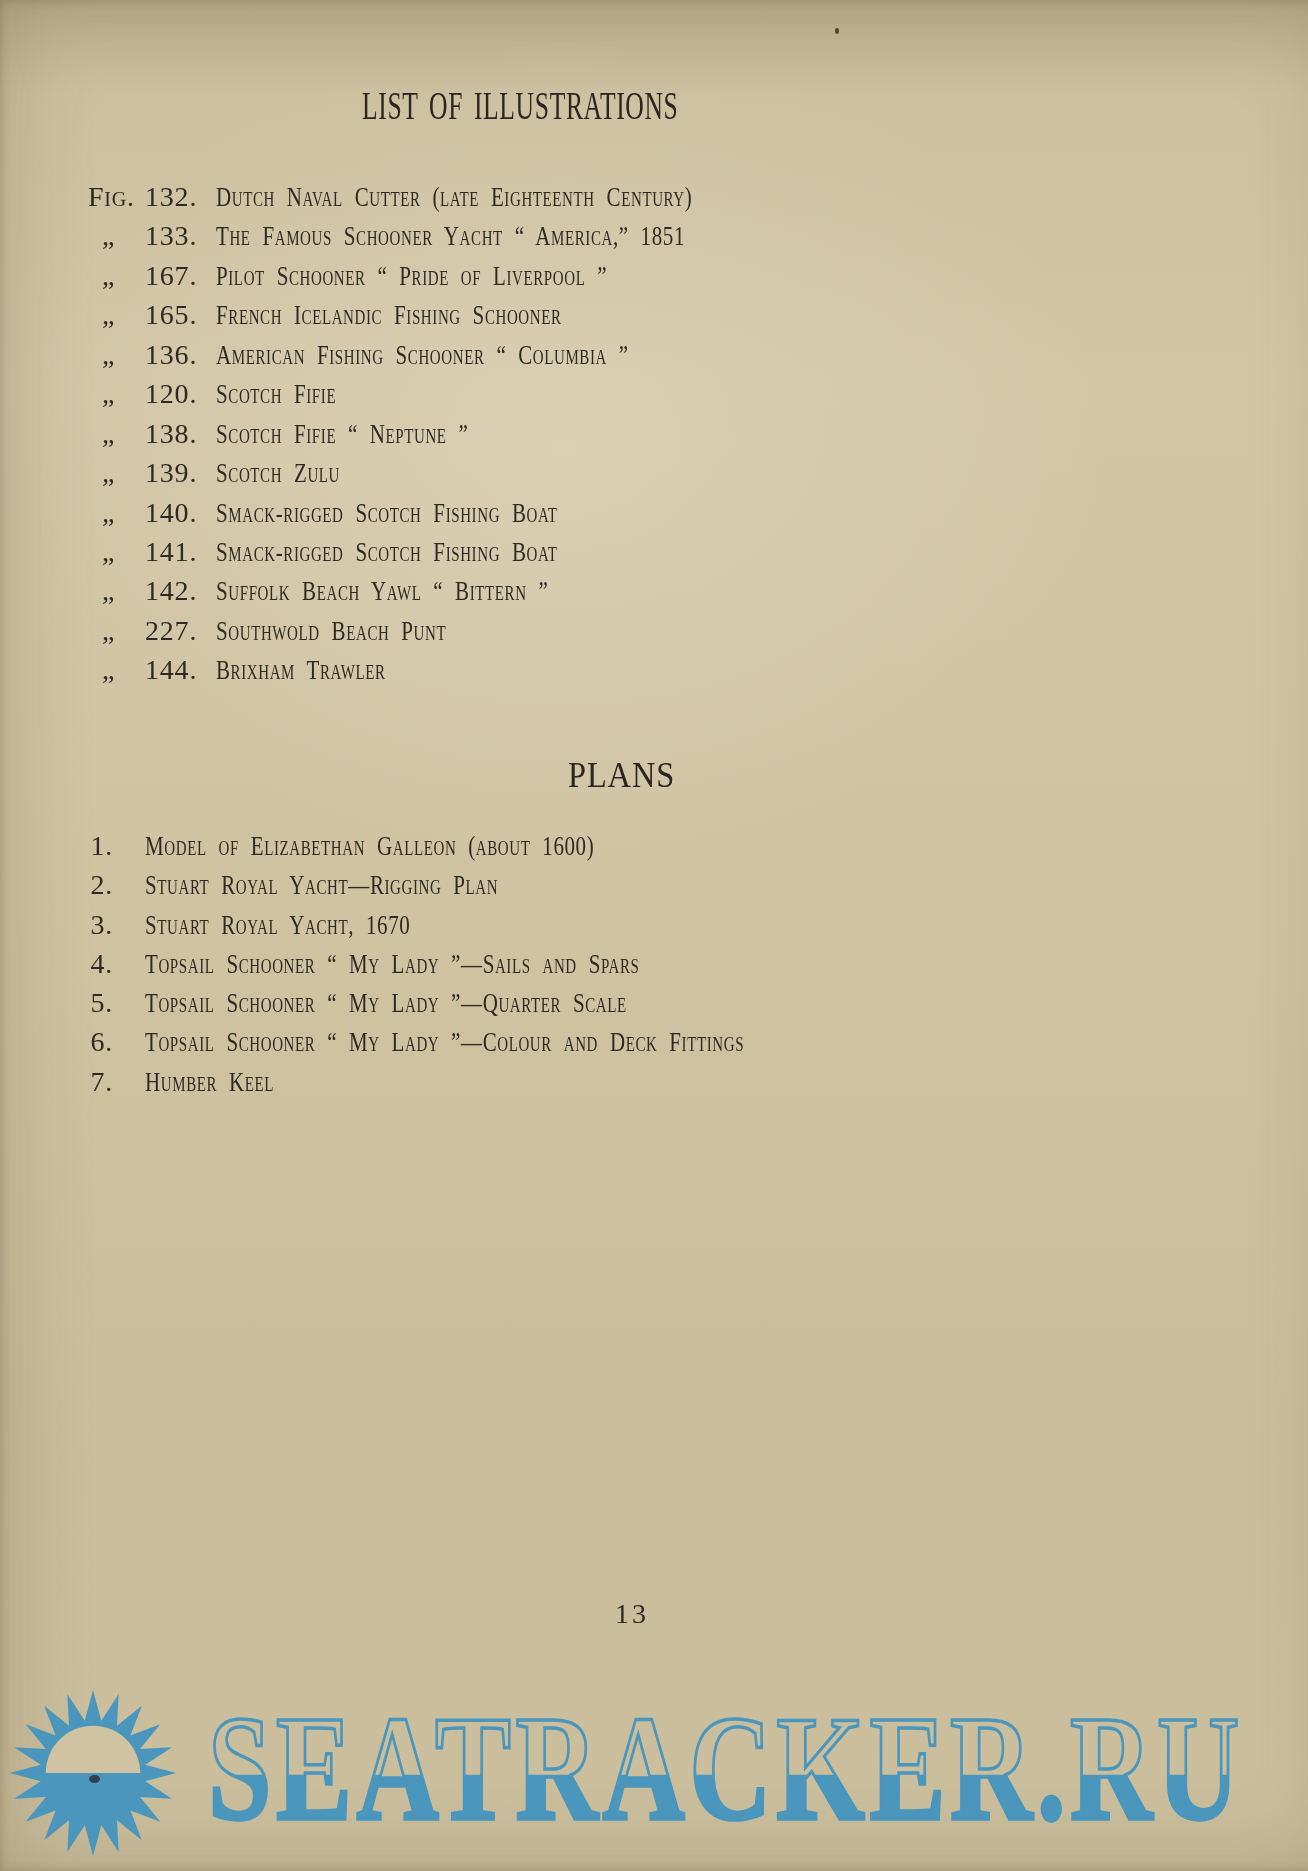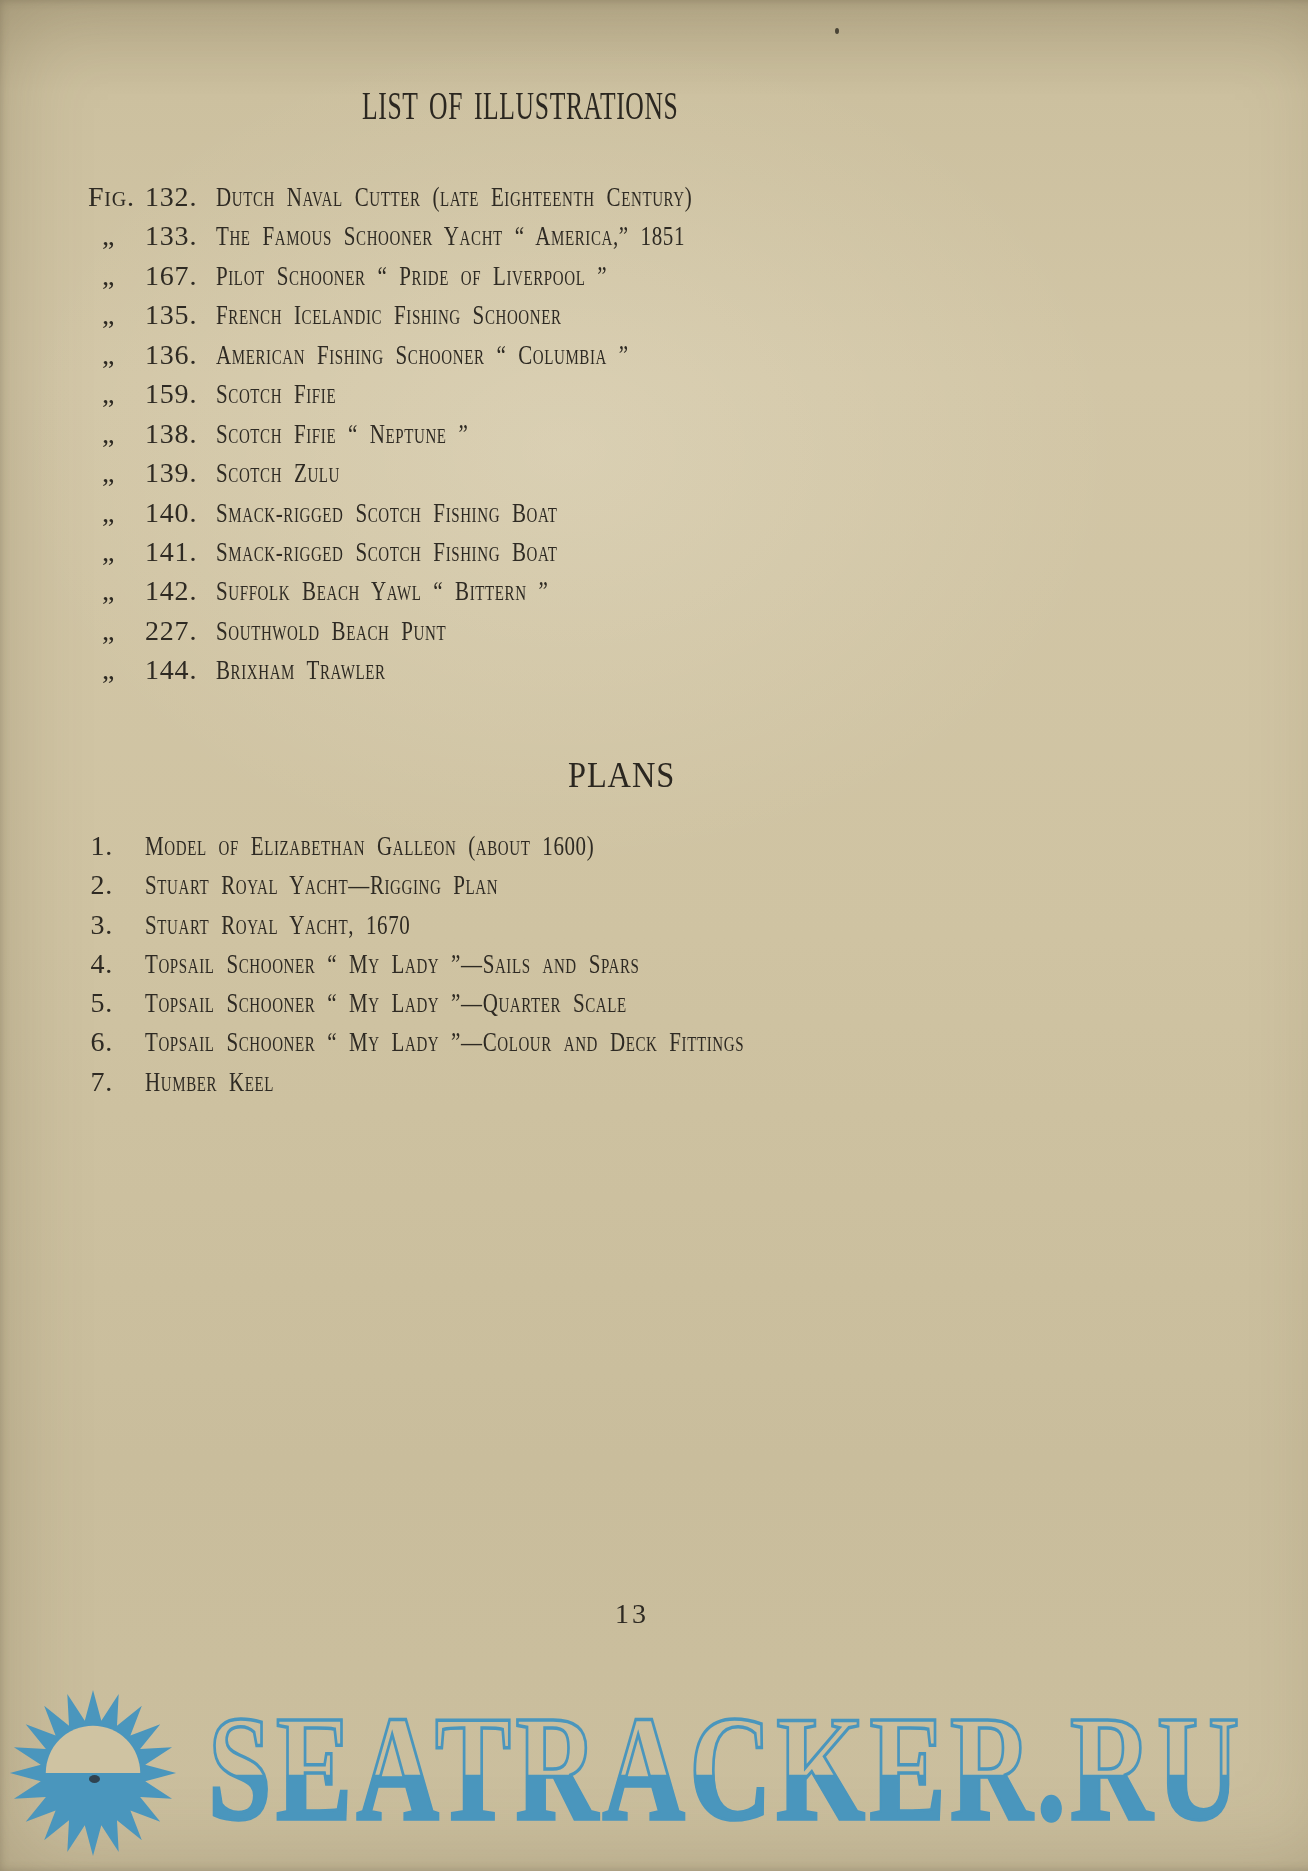--- a/index.html
+++ b/index.html
@@ -93,31 +93,31 @@
       <span class="col-num">133.</span>
       <span class="col-title">The Famous Schooner Yacht “ America,” 1851</span>
     </div>
     <div class="row">
       <span class="col-label ditto">„</span>
       <span class="col-num">167.</span>
       <span class="col-title">Pilot Schooner “ Pride of Liverpool ”</span>
     </div>
     <div class="row">
       <span class="col-label ditto">„</span>
-      <span class="col-num">135.</span>
+      <span class="col-num">165.</span>
       <span class="col-title">French Icelandic Fishing Schooner</span>
     </div>
     <div class="row">
       <span class="col-label ditto">„</span>
       <span class="col-num">136.</span>
       <span class="col-title">American Fishing Schooner “ Columbia ”</span>
     </div>
     <div class="row">
       <span class="col-label ditto">„</span>
-      <span class="col-num">159.</span>
+      <span class="col-num">120.</span>
       <span class="col-title">Scotch Fifie</span>
     </div>
     <div class="row">
       <span class="col-label ditto">„</span>
       <span class="col-num">138.</span>
       <span class="col-title">Scotch Fifie “ Neptune ”</span>
     </div>
     <div class="row">
       <span class="col-label ditto">„</span>
       <span class="col-num">139.</span>

